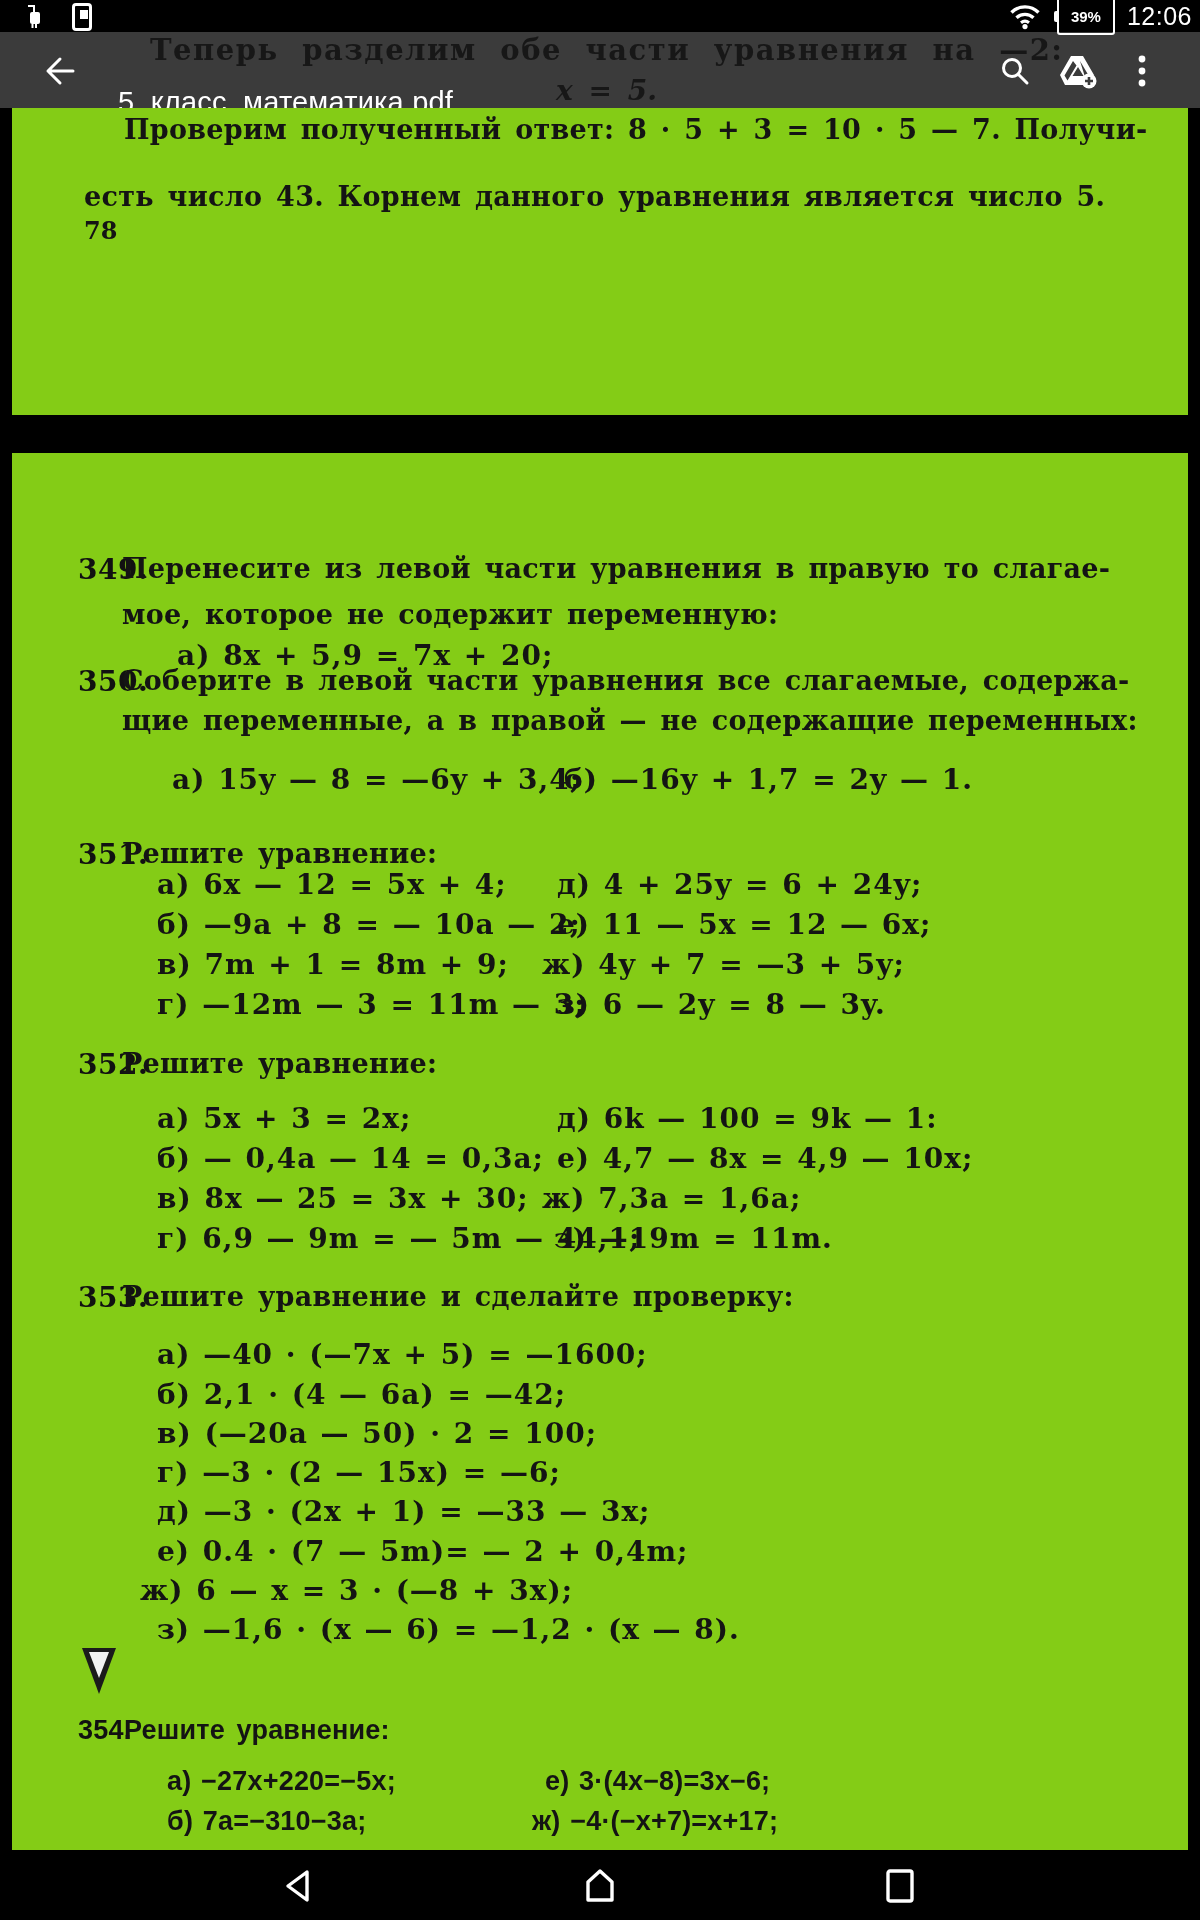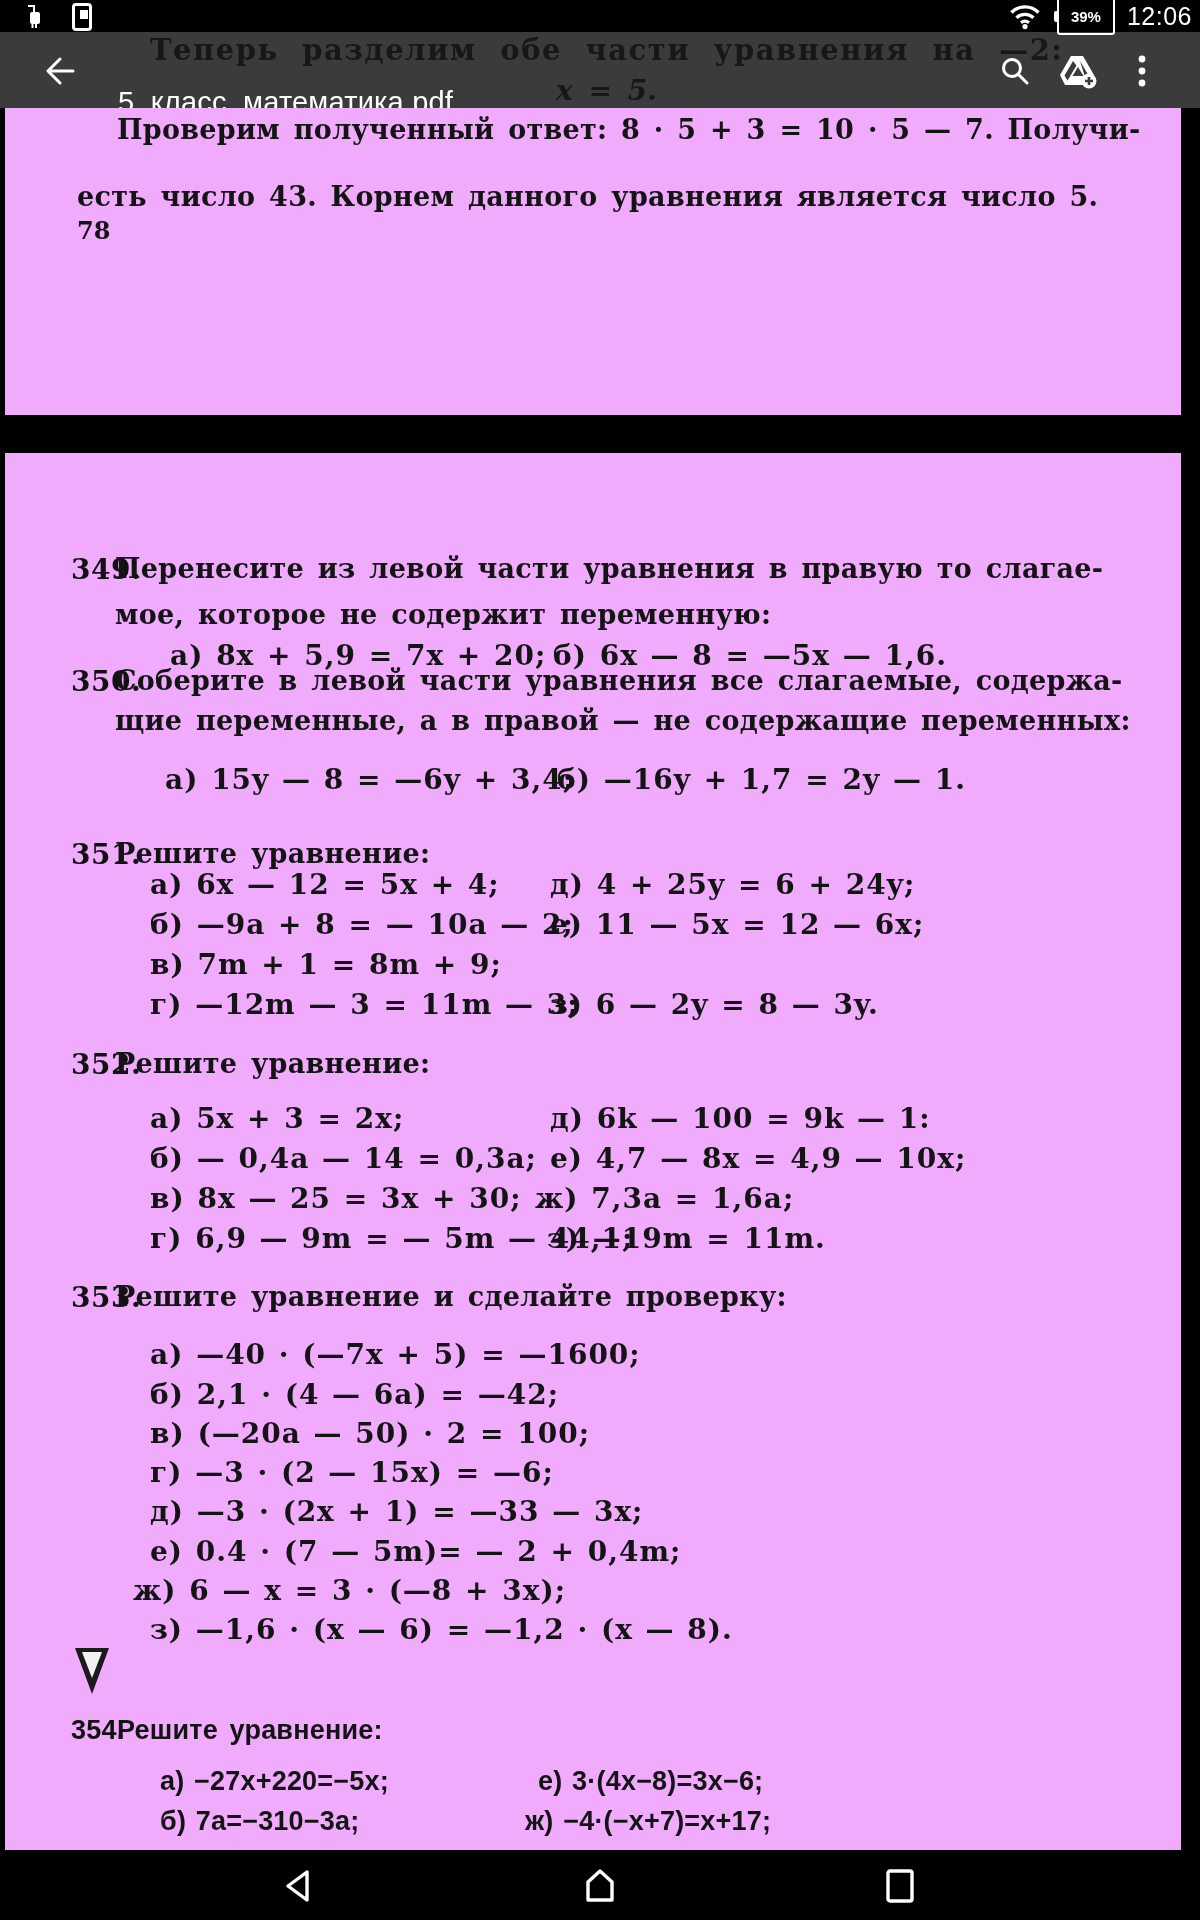--- a/index.html
+++ b/index.html
@@ -28,21 +28,21 @@
   .tb-btn{position:absolute;background:none;border:none;padding:0;margin:0;cursor:pointer;
           width:40px;height:40px;top:19px;display:flex;align-items:center;justify-content:center;}
   .tb-back{left:40px;}
   .tb-search{left:995px;}
   .tb-drive{left:1058px;}
   .tb-more{left:1122px;}
   .tb-title{position:absolute;left:118px;top:54px;color:#fff;white-space:nowrap;
             font:400 29px "Liberation Sans",sans-serif;letter-spacing:.2px;}
 
   
-  .page{position:absolute;left:5px;width:1176px;background:#f0abfc;}
+  .page{position:absolute;left:12px;width:1176px;background:#84cc16;}
   .page1{top:108px;height:307px;}
   .page2{top:453px;height:1397px;overflow:hidden;}
 
   .p-line{position:absolute;left:72px;color:#141414;white-space:nowrap;
           font:700 27px "DejaVu Serif",serif;word-spacing:4px;letter-spacing:.3px;}
   .pnum{position:absolute;left:72px;top:108px;color:#141414;font:700 24px "DejaVu Serif",serif;}
 
   .exnum{position:absolute;left:66px;color:#111;white-space:nowrap;
          font:700 28px "DejaVu Serif",serif;letter-spacing:.5px;}
   .stmt{position:absolute;left:110px;color:#141414;white-space:nowrap;
@@ -157,35 +157,35 @@
     <div class="p-line" style="top:73px">есть число 43. Корнем данного уравнения является число 5.</div>
     <div class="pnum">78</div>
   </div>
 
   <div class="page page2">
 
     <div class="exnum" style="top:100px">349.</div>
     <div class="stmt" style="top:100px">Перенесите из левой части уравнения в правую то слагае-</div>
     <div class="stmt" style="top:146px">мое, которое не содержит переменную:</div>
     <div class="eq" style="top:186px;left:165px">а) 8x + 5,9 = 7x + 20;</div>
-    <div class="eq" style="top:186px;left:548px">б) 6x — 8 = —5x — 1,6.</div>
 
     <div class="exnum" style="top:212px">350.</div>
     <div class="stmt" style="top:212px">Соберите в левой части уравнения все слагаемые, содержа-</div>
     <div class="stmt" style="top:252px">щие переменные, а в правой — не содержащие переменных:</div>
     <div class="eq" style="top:310px;left:160px">а) 15y — 8 = —6y + 3,4;</div>
     <div class="eq" style="top:310px;left:552px">б) —16y + 1,7 = 2y — 1.</div>
 
     <div class="exnum" style="top:385px">351.</div>
     <div class="stmt" style="top:385px">Решите уравнение:</div>
     <div class="eq" style="top:415px;left:145px">а) 6x — 12 = 5x + 4;</div>
     <div class="eq" style="top:415px;left:545px">д) 4 + 25y = 6 + 24y;</div>
     <div class="eq" style="top:455px;left:145px">б) —9a + 8 = — 10a — 2;</div>
     <div class="eq" style="top:455px;left:545px">е) 11 — 5x = 12 — 6x;</div>
     <div class="eq" style="top:495px;left:145px">в) 7m + 1 = 8m + 9;</div>
+    <div class="eq" style="top:495px;left:530px">ж) 4y + 7 = —3 + 5y;</div>
     <div class="eq" style="top:535px;left:145px">г) —12m — 3 = 11m — 3;</div>
     <div class="eq" style="top:535px;left:545px">з) 6 — 2y = 8 — 3y.</div>
 
     <div class="exnum" style="top:595px">352.</div>
     <div class="stmt" style="top:595px">Решите уравнение:</div>
     <div class="eq" style="top:649px;left:145px">а) 5x + 3 = 2x;</div>
     <div class="eq" style="top:649px;left:545px">д) 6k — 100 = 9k — 1:</div>
     <div class="eq" style="top:689px;left:145px">б) — 0,4a — 14 = 0,3a;</div>
     <div class="eq" style="top:689px;left:545px">е) 4,7 — 8x = 4,9 — 10x;</div>
     <div class="eq" style="top:729px;left:145px">в) 8x — 25 = 3x + 30;</div>

